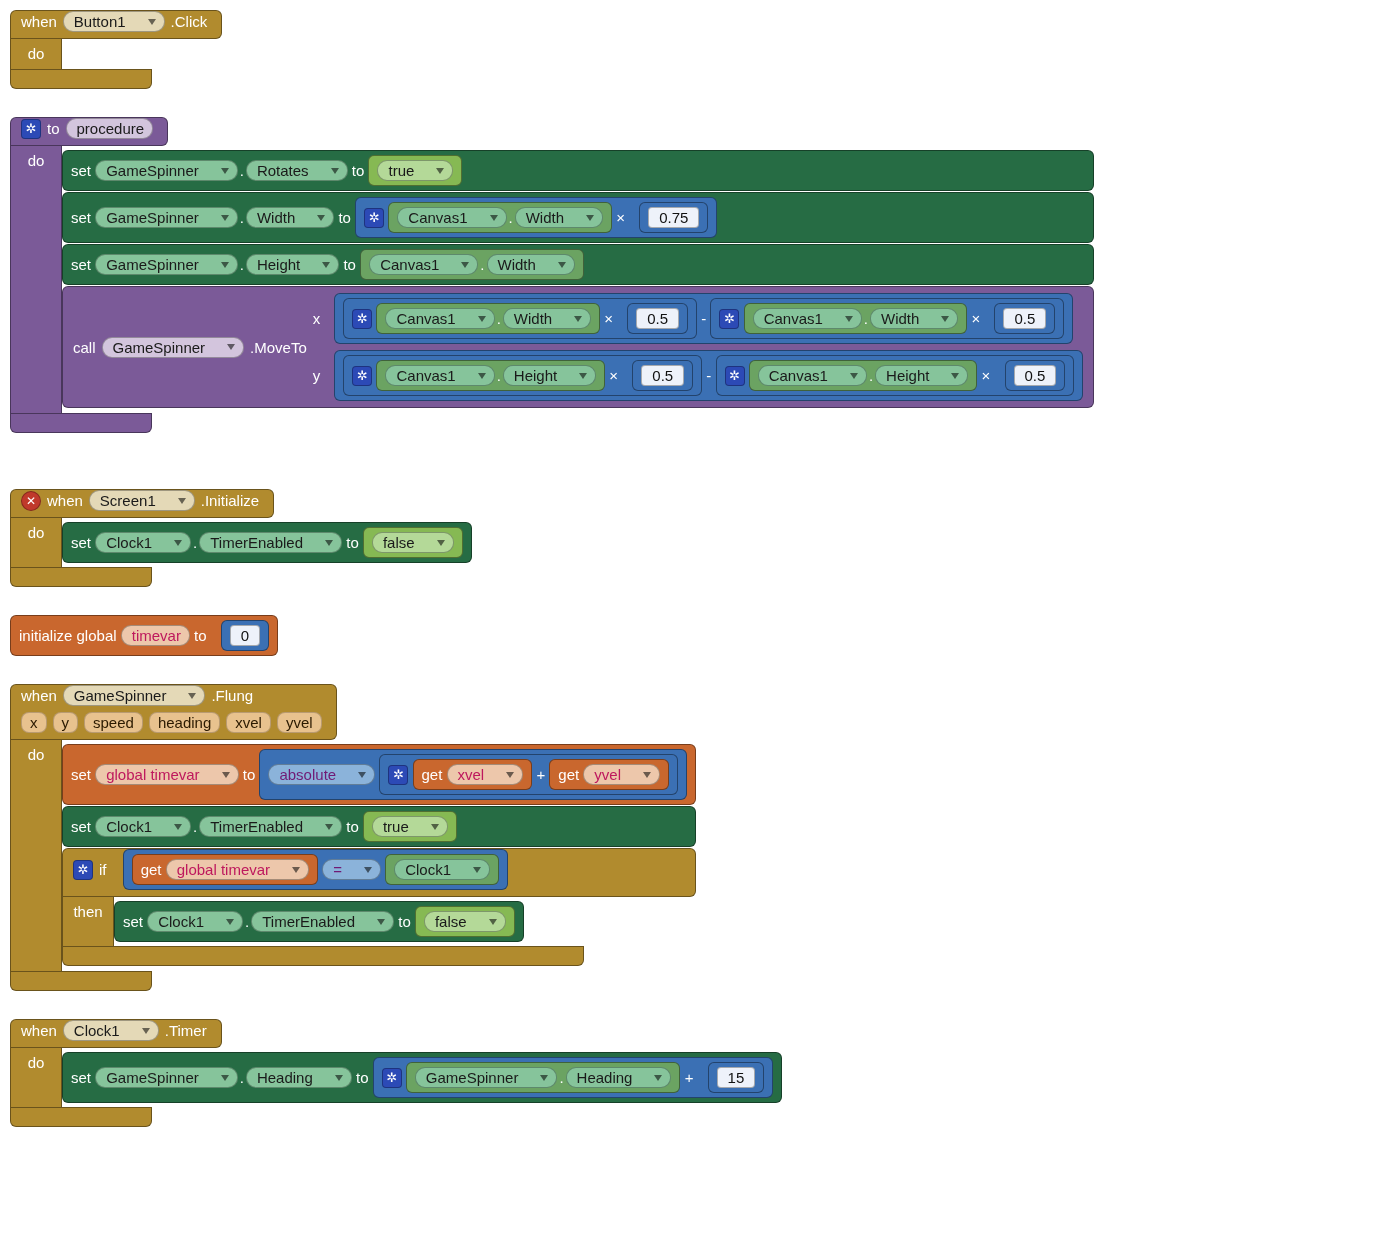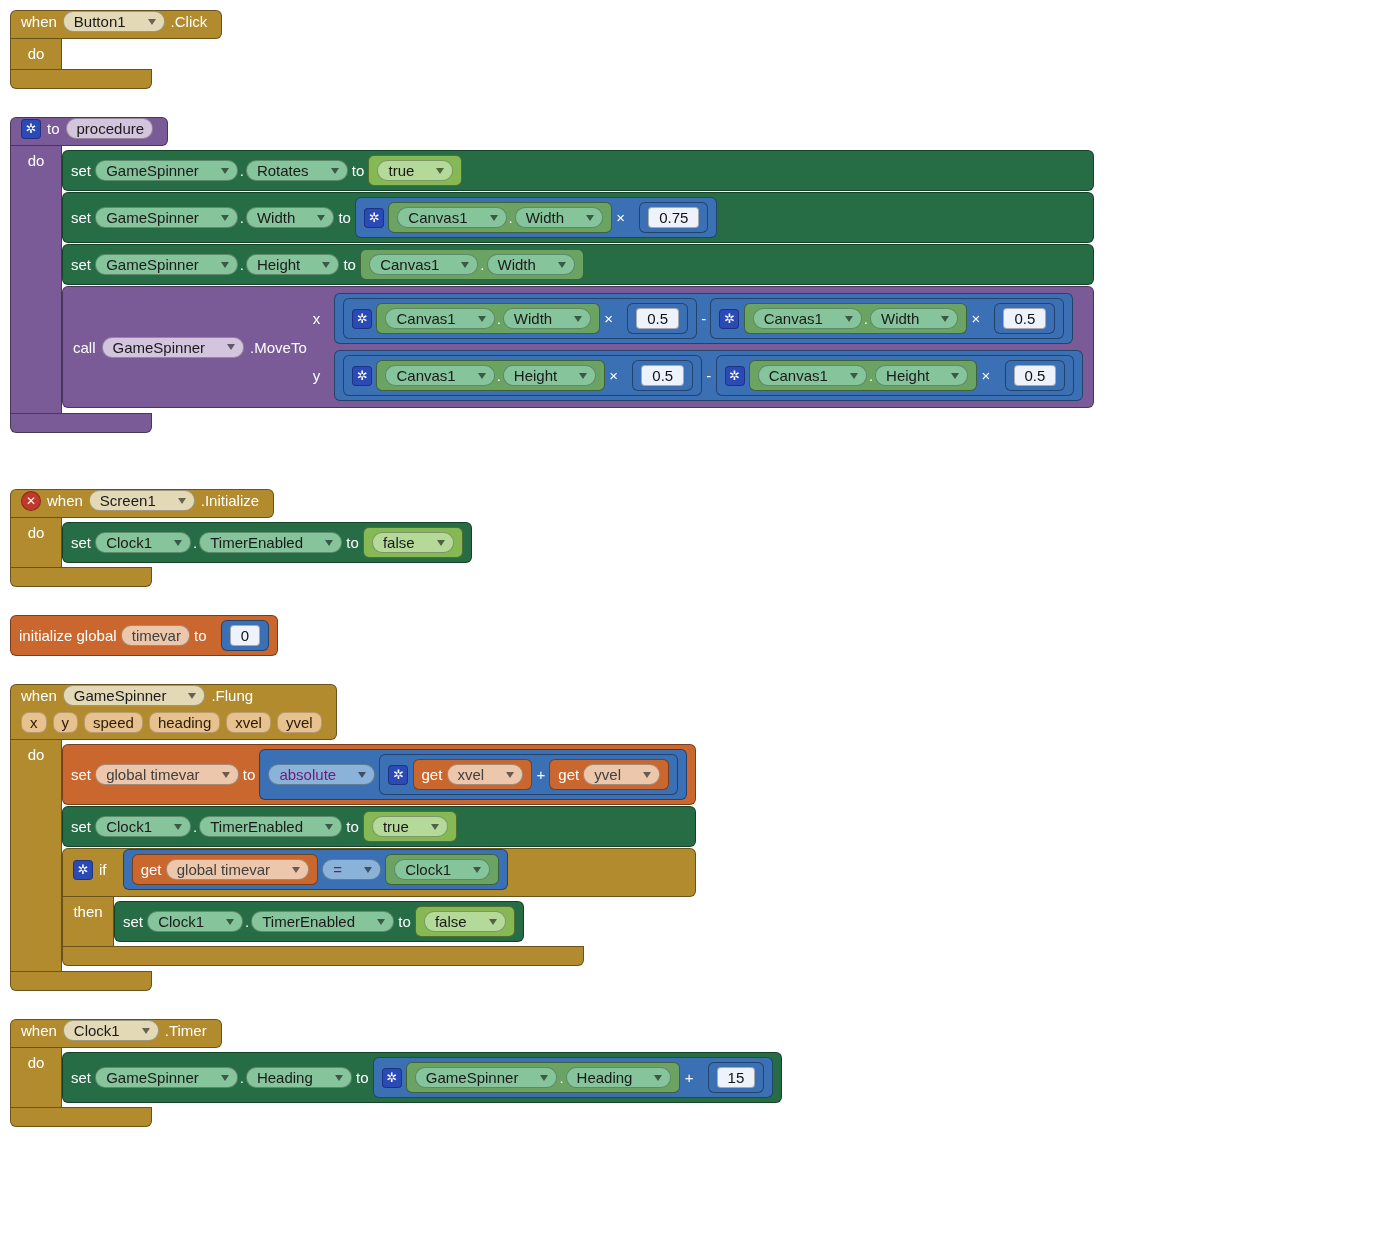--- a/index.html
+++ b/index.html
@@ -43,21 +43,21 @@
     border-radius: 10px;
     font-size: 15px;
     border: 1px solid rgba(0,0,0,0.3);
     white-space: nowrap;
   }
   .dd-light { background: #e4d9b7; color: #1a1a1a; }
   .dd-proc  { background: #d3c5dd; color: #1a1a1a; }
   .dd-green { background: #86c49b; color: #1a1a1a; }
   .dd-blue  { background: #8bb3da; color: #701a75; }
   .dd-true  { background: #b4d998; color: #1a1a1a; justify-content: flex-end; }
-  .dd-var   { background: #edc7ab; color: #404040; }
+  .dd-var   { background: #edc7ab; color: #be185d; }
   .dd .tri {
     width: 0; height: 0;
     border-left: 4px solid transparent;
     border-right: 4px solid transparent;
     border-top: 6px solid rgba(0,0,0,0.55);
     margin-left: 2px;
   }
 
   
   .gear {

